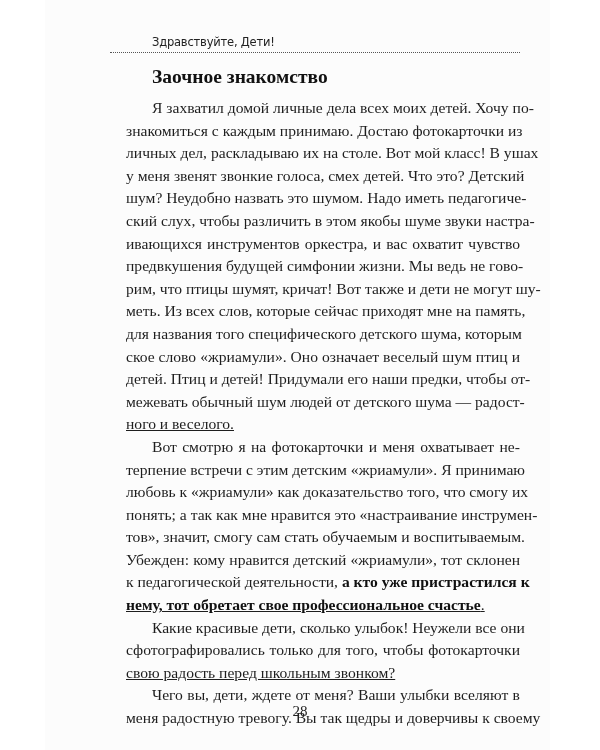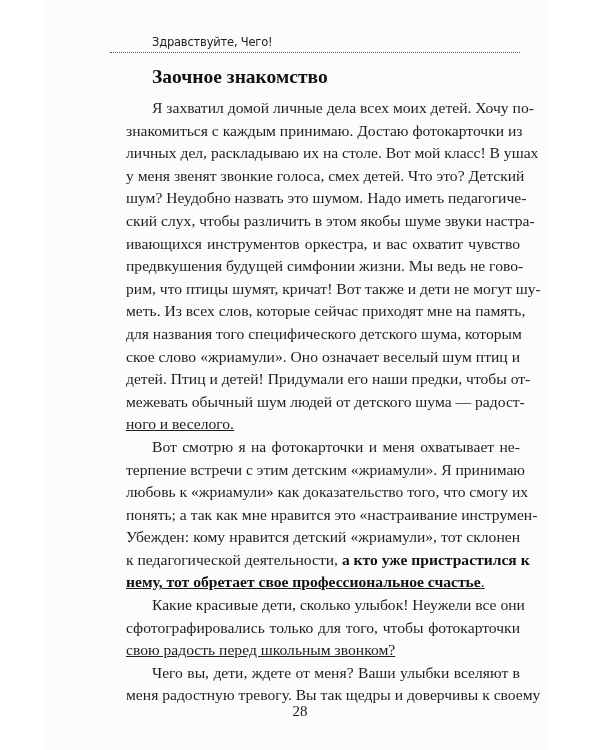--- a/index.html
+++ b/index.html
@@ -38,21 +38,21 @@
   .folio {
     position:absolute; left:0; width:600px; top:703px; text-align:center;
     font-family:"Liberation Serif","DejaVu Serif",serif; font-size:15px; color:#222;
   }
 </style>
 </head>
 <body>
 
 <div class="page"></div>
 
-<div class="running-head">Здравствуйте, Чего!</div>
+<div class="running-head">Здравствуйте, Дети!</div>
 <div class="dots"></div>
 <div class="chapter-title">Заочное знакомство</div>
 
 <div class="body-text" id="body-text">
     <span class="line indent"><span>Я захватил домой личные дела всех моих детей. Хочу по-</span></span>
     <span class="line"><span>знакомиться с каждым принимаю. Достаю фотокарточки из</span></span>
     <span class="line"><span>личных дел, раскладываю их на столе. Вот мой класс! В ушах</span></span>
     <span class="line"><span>у меня звенят звонкие голоса, смех детей. Что это? Детский</span></span>
     <span class="line"><span>шум? Неудобно назвать это шумом. Надо иметь педагогиче-</span></span>
     <span class="line"><span>ский слух, чтобы различить в этом якобы шуме звуки настра-</span></span>
@@ -62,20 +62,21 @@
     <span class="line"><span>меть. Из всех слов, которые сейчас приходят мне на память,</span></span>
     <span class="line"><span>для названия того специфического детского шума, которым</span></span>
     <span class="line"><span>ское слово «жриамули». Оно означает веселый шум птиц и</span></span>
     <span class="line"><span>детей. Птиц и детей! Придумали его наши предки, чтобы от-</span></span>
     <span class="line"><span>межевать обычный шум людей от детского шума — радост-</span></span>
     <span class="line last"><span>ного и веселого.</span></span>
     <span class="line indent"><span>Вот смотрю я на фотокарточки и меня охватывает не-</span></span>
     <span class="line"><span>терпение встречи с этим детским «жриамули». Я принимаю</span></span>
     <span class="line"><span>любовь к «жриамули» как доказательство того, что смогу их</span></span>
     <span class="line"><span>понять; а так как мне нравится это «настраивание инструмен-</span></span>
+    <span class="line"><span>тов», значит, смогу сам стать обучаемым и воспитываемым.</span></span>
     <span class="line"><span>Убежден: кому нравится детский «жриамули», тот склонен</span></span>
     <span class="line"><span>к педагогической деятельности, </span><span class="bold">а кто уже пристрастился к</span></span>
     <span class="line last"><span></span><span class="bold">нему, тот обретает свое профессиональное счастье</span><span>.</span></span>
     <span class="line indent"><span>Какие красивые дети, сколько улыбок! Неужели все они</span></span>
     <span class="line"><span>сфотографировались только для того, чтобы фотокарточки</span></span>
     <span class="line last"><span>свою радость перед школьным звонком?</span></span>
     <span class="line indent"><span>Чего вы, дети, ждете от меня? Ваши улыбки вселяют в</span></span>
     <span class="line"><span>меня радостную тревогу. Вы так щедры и доверчивы к своему</span></span>
   </div>
 

